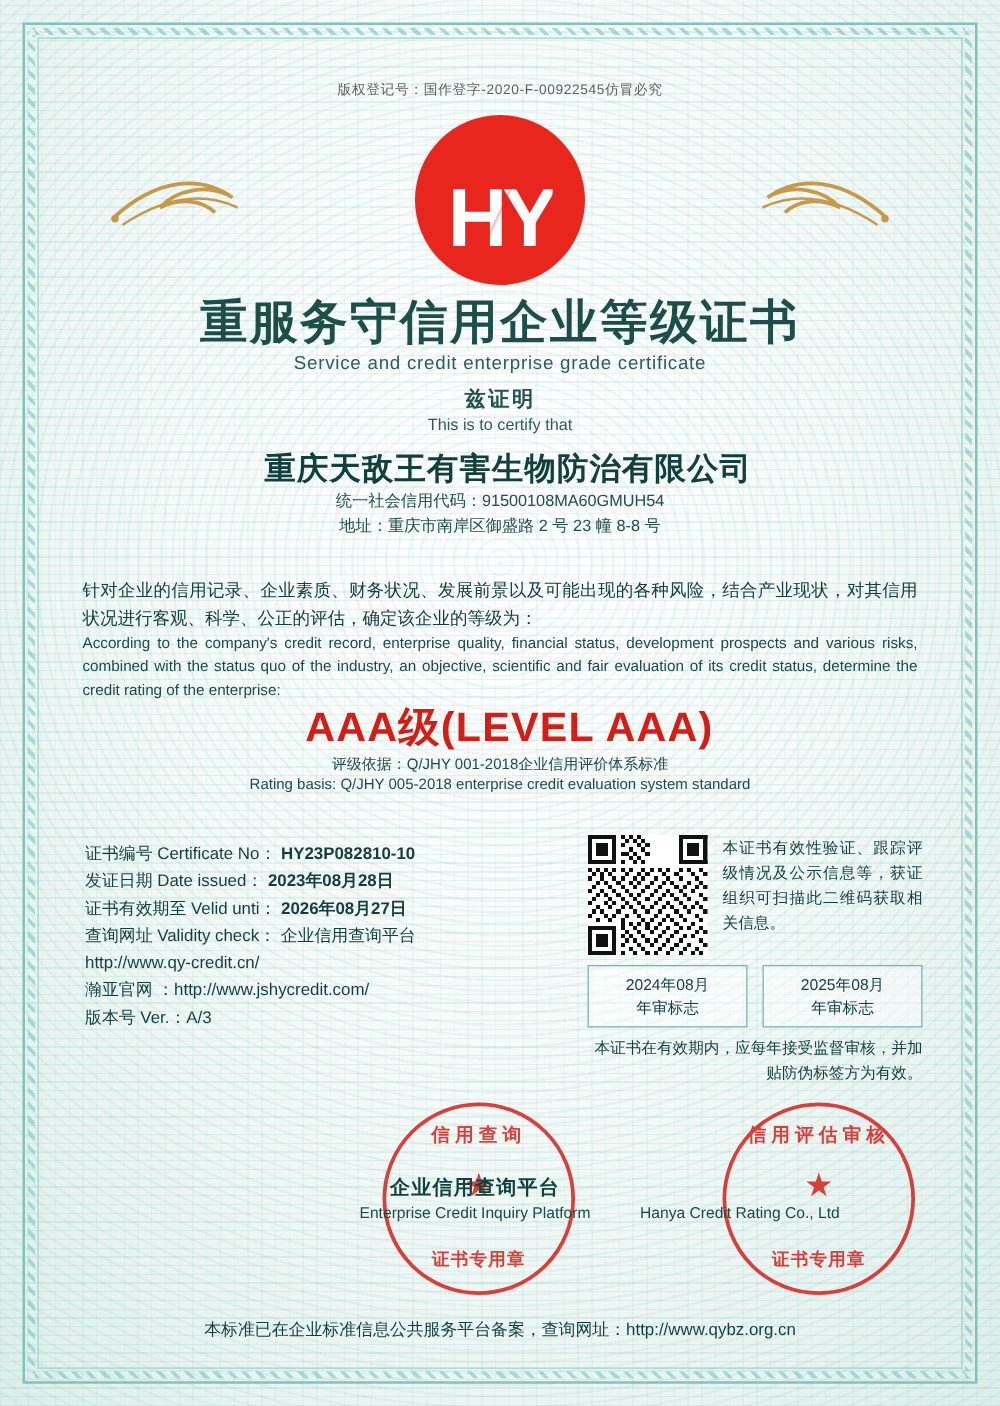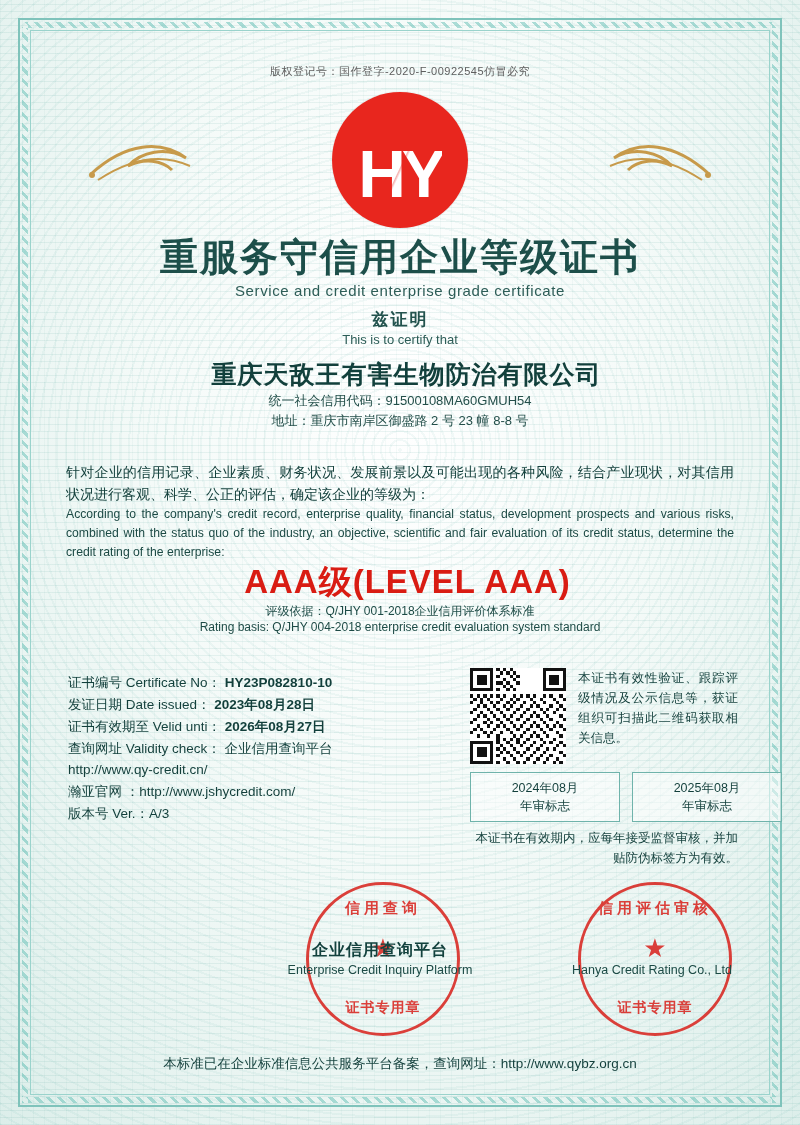--- a/index.html
+++ b/index.html
@@ -137,21 +137,21 @@
   .qr{
     position:absolute;top:668px;left:470px;width:96px;height:96px;
     background:#fff;
   }
   .qr svg{display:block;}
   .qr-note{
     position:absolute;top:668px;left:578px;width:160px;
     font-size:12.5px;color:#123f3b;line-height:1.6;text-align:justify;
   }
   .year-boxes{
-    position:absolute;top:772px;left:470px;width:312px;
+    position:absolute;top:772px;left:470px;width:268px;
     display:flex;gap:12px;
   }
   .year-box{
     flex:1;border:1px solid #6fb3ab;background:rgba(255,255,255,.45);
     height:48px;display:flex;flex-direction:column;align-items:center;justify-content:center;
     font-size:12.5px;color:#123f3b;line-height:1.45;
   }
   .audit-note{
     position:absolute;top:828px;left:470px;width:268px;
     font-size:12.5px;color:#123f3b;line-height:1.6;text-align:right;
@@ -177,21 +177,21 @@
   }
   .org{
     position:absolute;font-size:16px;color:#13423e;font-weight:bold;letter-spacing:1px;
   }
   .org.left{left:240px;top:940px;width:280px;text-align:center;}
   .org.right{left:512px;top:940px;width:280px;text-align:center;}
   .org-en{
     position:absolute;font-size:12.5px;color:#1b4a45;
   }
   .org-en.left{left:240px;top:963px;width:280px;text-align:center;}
-  .org-en.right{left:512px;top:963px;width:280px;text-align:center;}
+  .org-en.right{left:512px;top:963px;width:280px;text-align:left;}
   .footer{
     position:absolute;bottom:52px;left:0;right:0;text-align:center;
     font-size:13.5px;color:#123f3b;
   }
 </style>
 </head>
 <body>
 
 <div class="cert">
   <div class="texture"></div>
@@ -229,21 +229,21 @@
   <div class="code">统一社会信用代码：91500108MA60GMUH54</div>
   <div class="addr">地址：重庆市南岸区御盛路 2 号 23 幢 8-8 号</div>
 
   <div class="para">
     <div class="cn">针对企业的信用记录、企业素质、财务状况、发展前景以及可能出现的各种风险，结合产业现状，对其信用状况进行客观、科学、公正的评估，确定该企业的等级为：</div>
     <div class="en">According to the company's credit record, enterprise quality, financial status, development prospects and various risks, combined with the status quo of the industry, an objective, scientific and fair evaluation of its credit status, determine the credit rating of the enterprise:</div>
   </div>
 
   <div class="level">AAA级(LEVEL AAA)</div>
   <div class="basis-cn">评级依据：Q/JHY 001-2018企业信用评价体系标准</div>
-  <div class="basis-en">Rating basis: Q/JHY 004-2018 enterprise credit evaluation system standard</div>
+  <div class="basis-en">Rating basis: Q/JHY 005-2018 enterprise credit evaluation system standard</div>
 
   <div class="details">
     <div class="row">
       <span>证书编号</span>
       <span>Certificate No：</span>
       <span class="val">HY23P082810-10</span>
     </div>
     <div class="row">
       <span>发证日期</span>
       <span>Date issued：</span>

